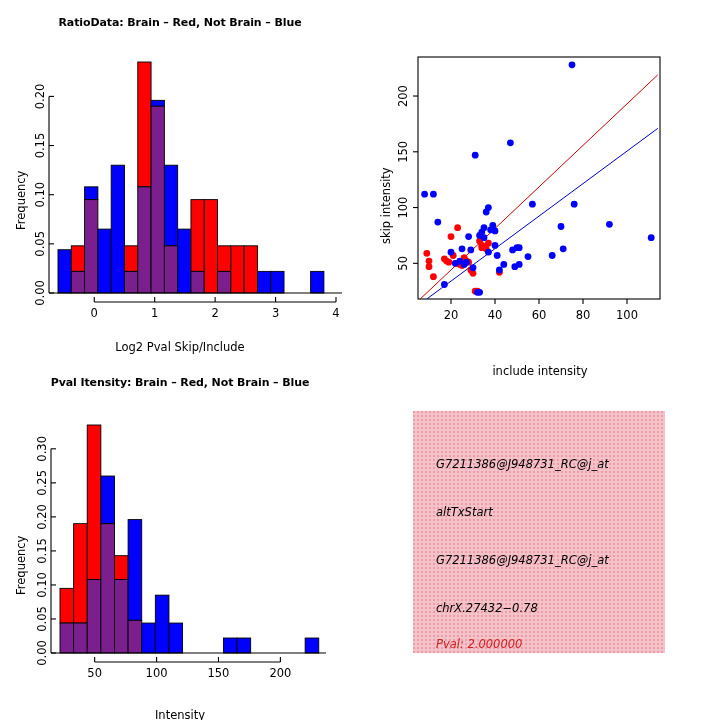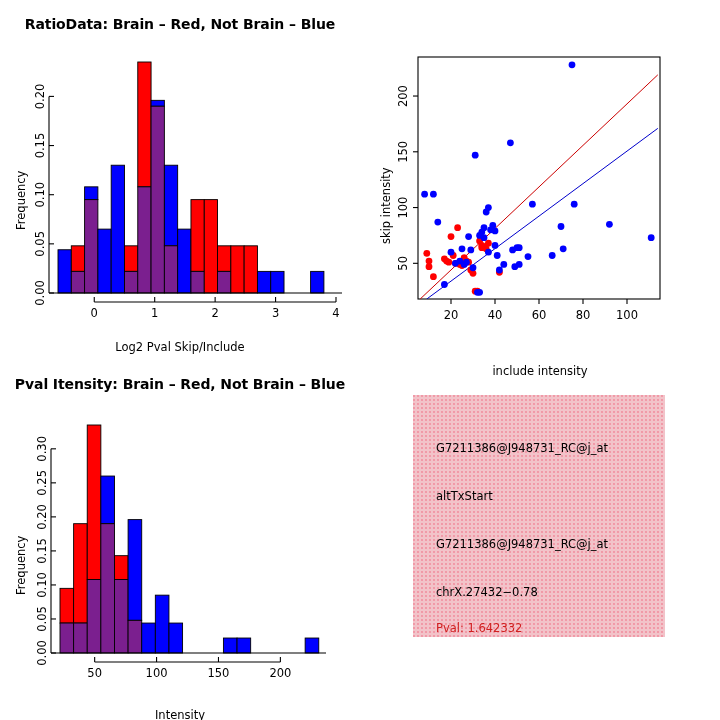--- a/index.html
+++ b/index.html
@@ -21,29 +21,29 @@
     background: #ffffff;
   }
   .panel {
     position: absolute;
     width: 360px;
     height: 360px;
   }
   #panel-tl { left: 0;   top: 0;   }
   #panel-tr { left: 360px; top: 0; }
   #panel-bl { left: 0;   top: 360px; }
-  #panel-br { left: 360px; top: 344px; }
+  #panel-br { left: 360px; top: 360px; font-style: italic; }
 
   .panel-title {
     position: absolute;
     top: 16px;
     left: 0;
     width: 360px;
     text-align: center;
-    font-size: 14px;
+    font-size: 11px;
     font-weight: bold;
     letter-spacing: -0.1px;
     white-space: nowrap;
   }
   .axis-label-x {
     position: absolute;
     left: 0;
     width: 360px;
     text-align: center;
     font-size: 11.5px;
@@ -322,17 +322,17 @@
     <div class="axis-label-x" id="xlab-gene" style="top:348px;">Intensity</div>
     <div class="axis-label-y" id="ylab-gene" style="left: 14px; top: 234.5px;">Frequency</div>
   </div>
 
   <div class="panel" id="panel-br">
     <div id="info-box">
       <div class="info-line" style="top:46px;">G7211386@J948731_RC@j_at</div>
       <div class="info-line" style="top:94px;">altTxStart</div>
       <div class="info-line" style="top:142px;">G7211386@J948731_RC@j_at</div>
       <div class="info-line" style="top:190px;">chrX.27432−0.78</div>
-      <div class="info-line pval" style="top:226px;">Pval: 1.642332</div>
+      <div class="info-line pval" style="top:226px;">Pval: 2.000000</div>
     </div>
   </div>
 
 </div>
 
 </body></html>

